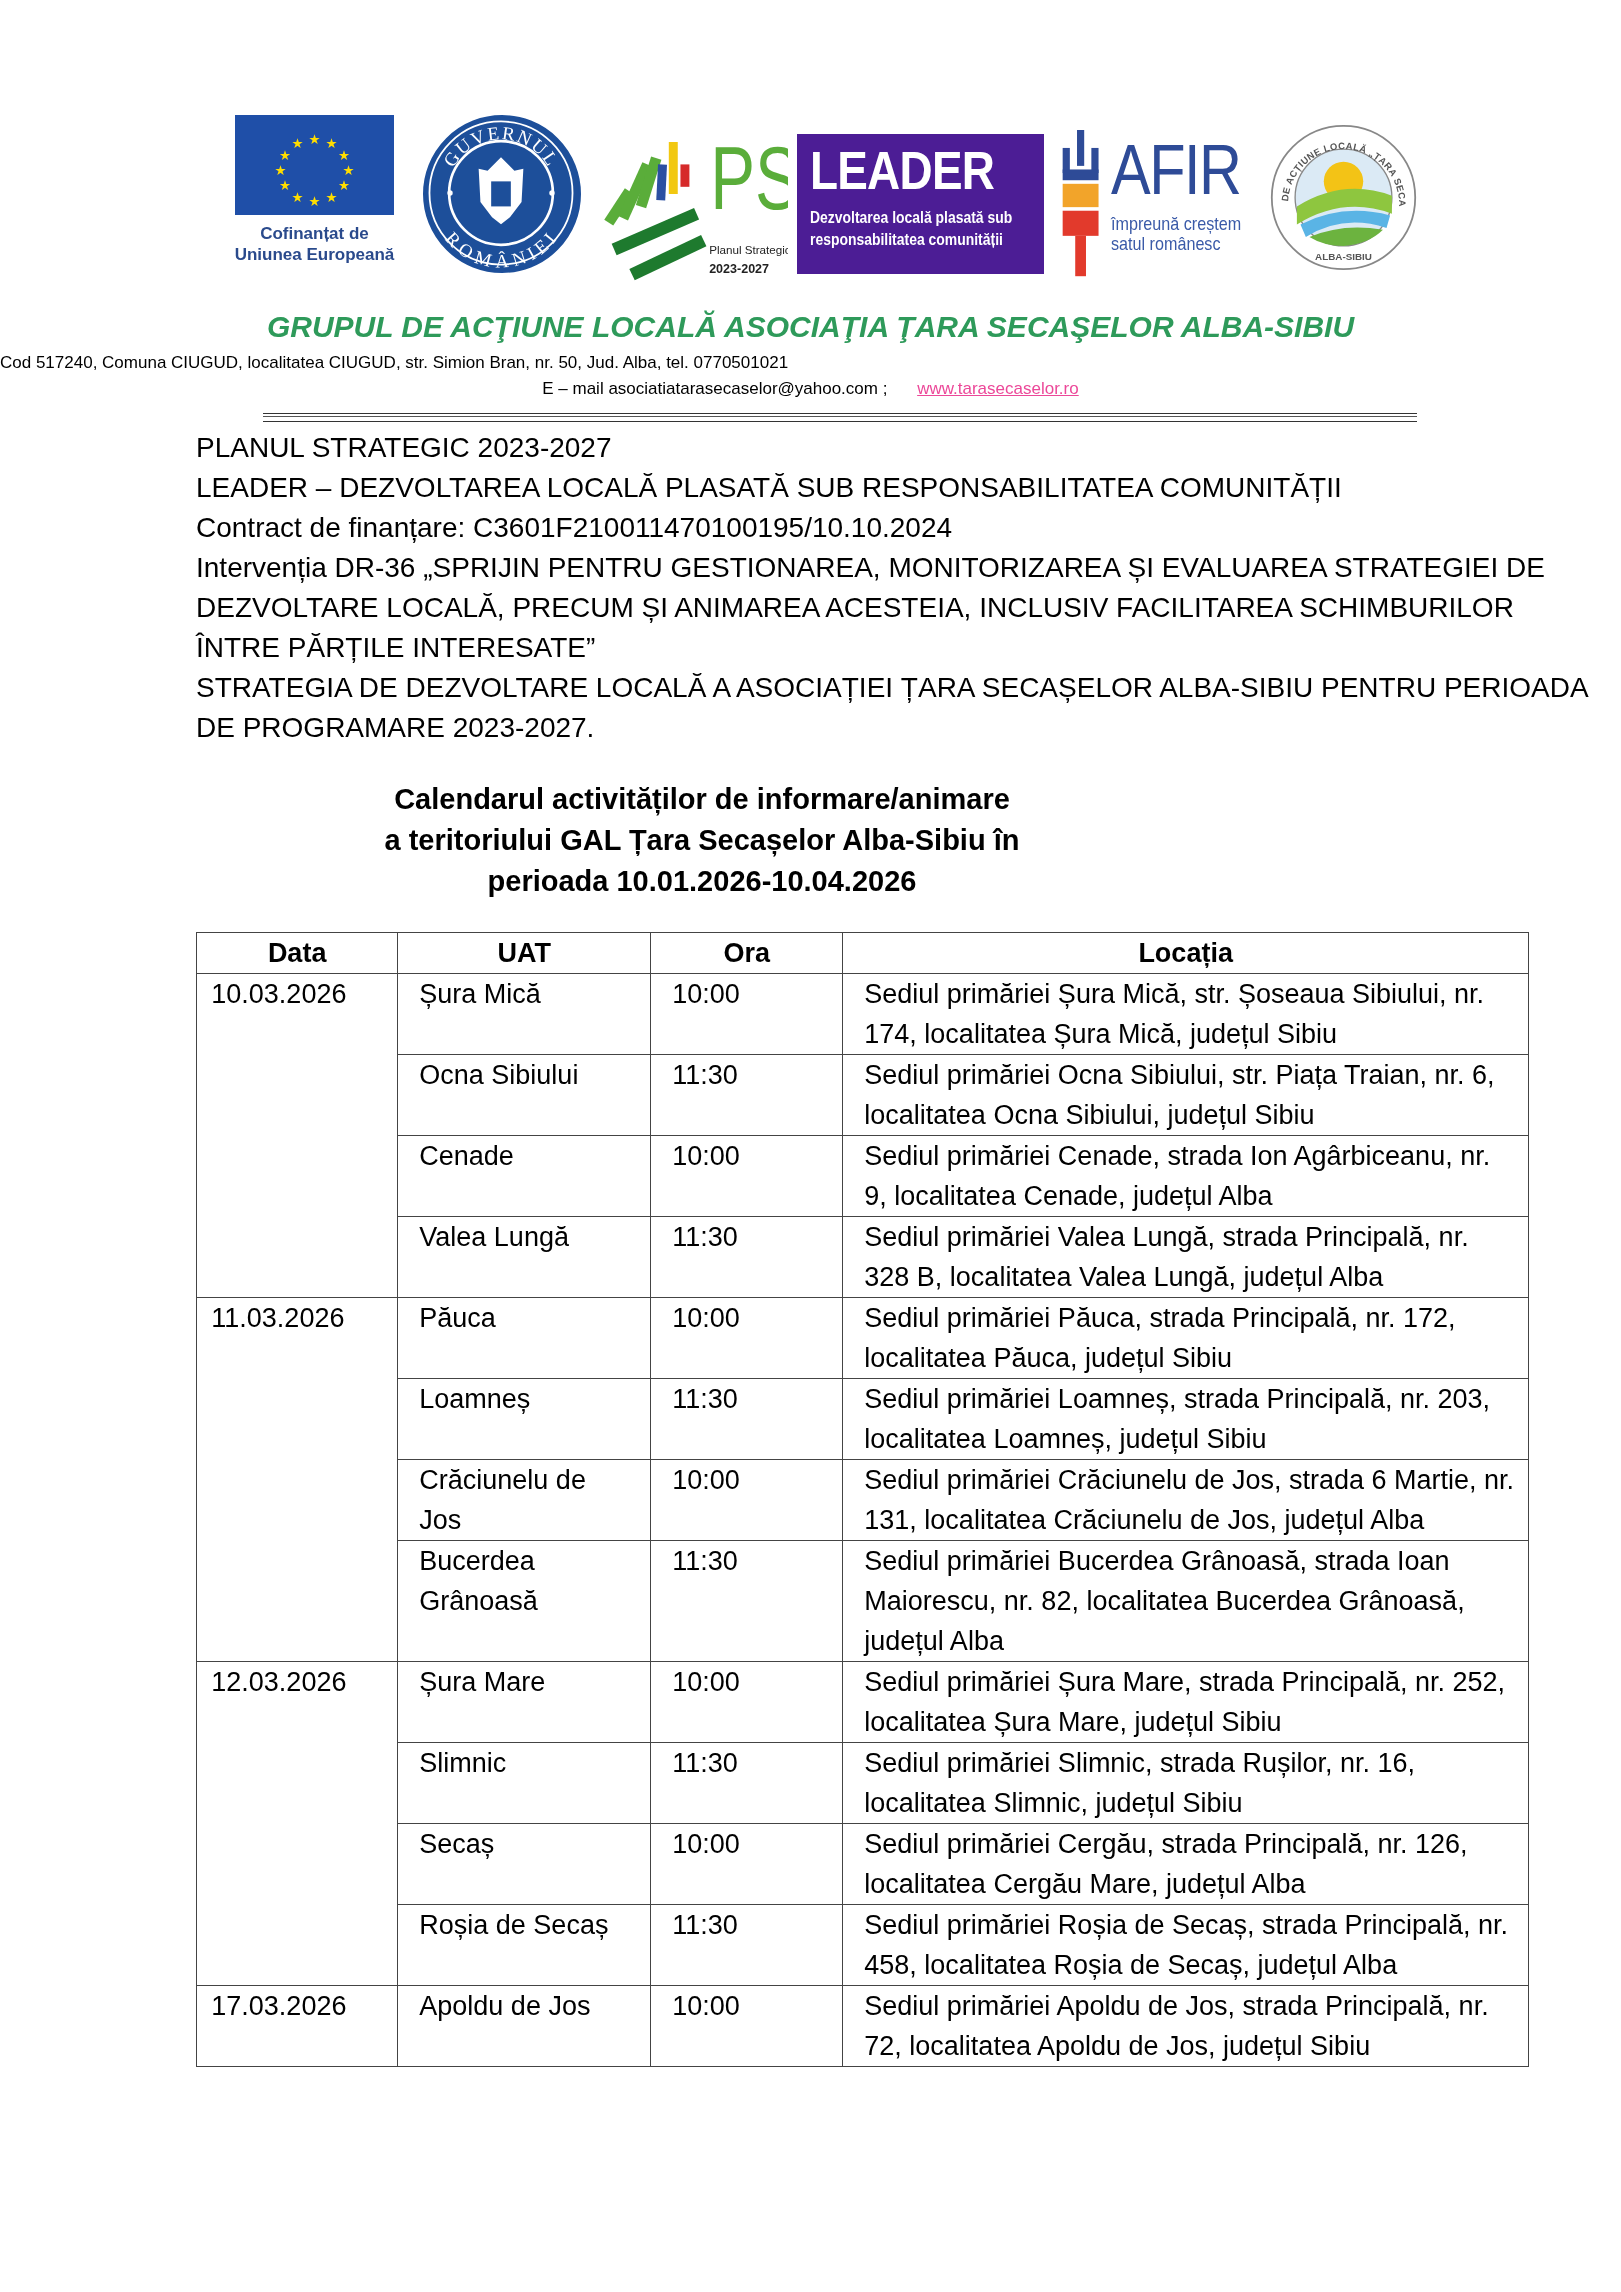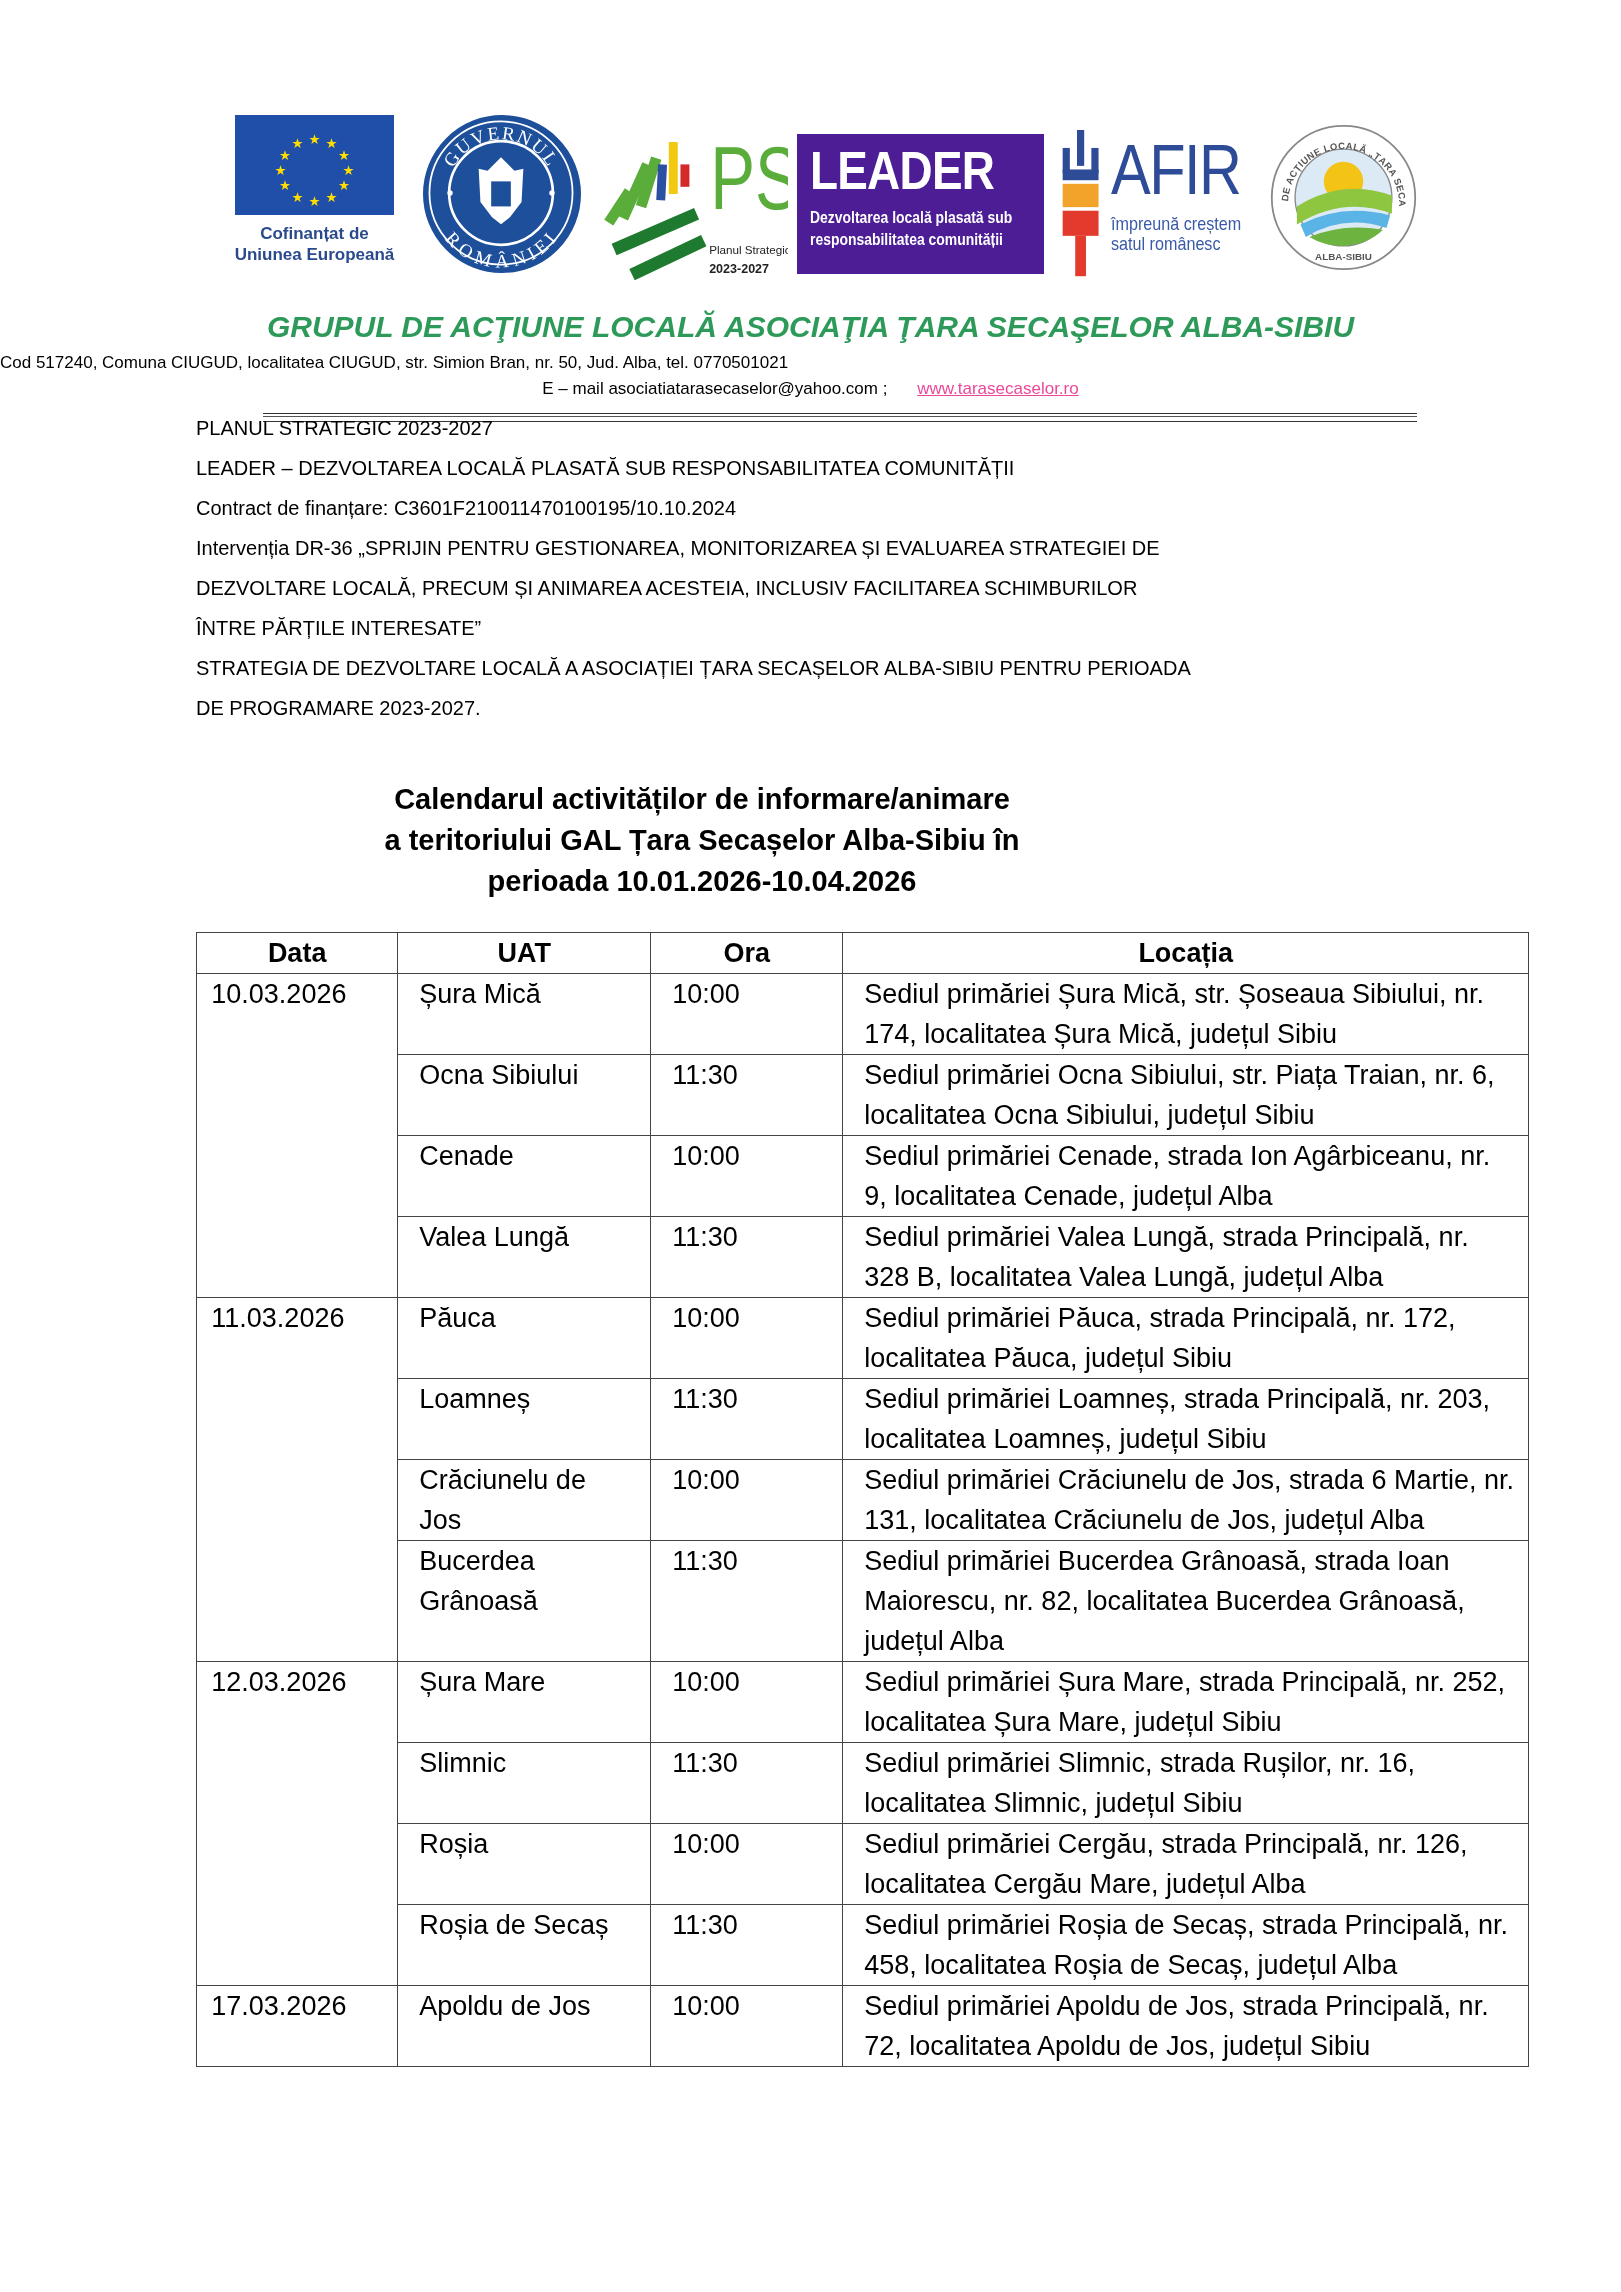--- a/index.html
+++ b/index.html
@@ -30,21 +30,21 @@
   .org-title { left: 0; width: 1621px; top: 308px; text-align: center; color: #2e9a5a; font-style: italic;
                font-weight: bold; font-size: 30px; line-height: 38px; }
   .org-addr { left: 0; width: 1621px; top: 351px; text-align: left; font-size: 17px; line-height: 23px; }
   .org-contact { left: 0; width: 1621px; top: 377px; text-align: center; font-size: 17px; line-height: 23px; }
   .org-contact a { color: #ec4899; text-decoration: underline; margin-left: 25px; }
   .sep { left: 263px; width: 1154px; top: 413px; height: 9px;
          border-top: 1.8px solid #333; border-bottom: 1.8px solid #333; box-sizing: border-box; }
   .sep::after { content: ""; position: absolute; left: 0; right: 0; top: 1.8px; height: 0.9px; background: #555; }
 
   
-  .intro { left: 196px; top: 408px; width: 1272px; font-size: 20px; line-height: 40px; }
+  .intro { left: 196px; top: 428px; width: 1272px; font-size: 28px; line-height: 40px; }
   .intro div { white-space: nowrap; }
 
   
   .cal-title { left: 0; width: 1404px; top: 779px; text-align: center; font-weight: bold; font-size: 29px; line-height: 41px; }
 
   
   table.cal { position: absolute; left: 196px; top: 932px; width: 1333px; border-collapse: collapse;
               font-size: 27px; }
   table.cal th, table.cal td { border: 1.8px solid #444; vertical-align: top; padding: 0 21px; line-height: 40px; }
   table.cal th { font-weight: bold; text-align: center; height: 40px; }
@@ -247,21 +247,21 @@
       <td class="c-loc">Sediul primăriei Șura Mare, strada Principală, nr. 252, localitatea Șura Mare, județul Sibiu</td>
     </tr>
     <tr>
       <td class="c-date noborder-top noborder-bot"></td>
       <td class="c-uat">Slimnic</td>
       <td class="c-ora">11:30</td>
       <td class="c-loc">Sediul primăriei Slimnic, strada Rușilor, nr. 16, localitatea Slimnic, județul Sibiu</td>
     </tr>
     <tr>
       <td class="c-date noborder-top noborder-bot"></td>
-      <td class="c-uat">Roșia</td>
+      <td class="c-uat">Secaș</td>
       <td class="c-ora">10:00</td>
       <td class="c-loc">Sediul primăriei Cergău, strada Principală, nr. 126, localitatea Cergău Mare, județul Alba</td>
     </tr>
     <tr>
       <td class="c-date noborder-top"></td>
       <td class="c-uat">Roșia de Secaș</td>
       <td class="c-ora">11:30</td>
       <td class="c-loc">Sediul primăriei Roșia de Secaș, strada Principală, nr. 458, localitatea Roșia de Secaș, județul Alba</td>
     </tr>
     <tr>

